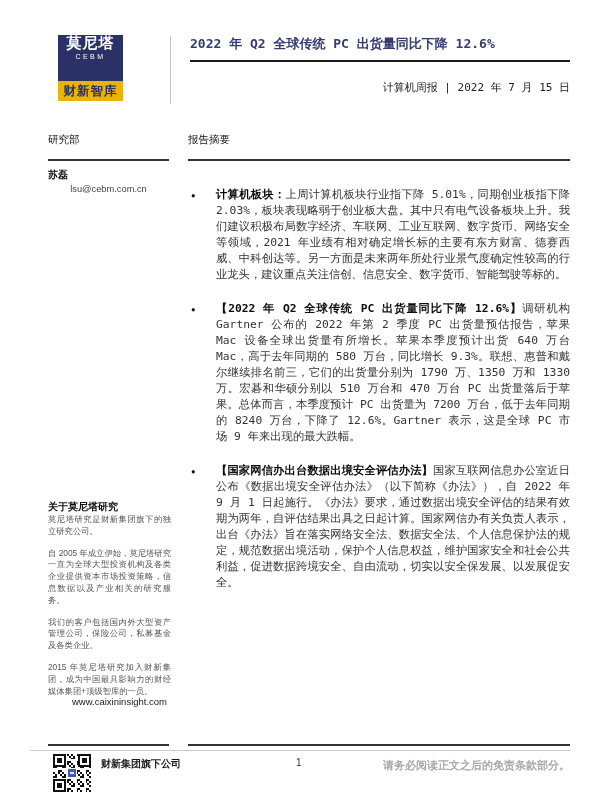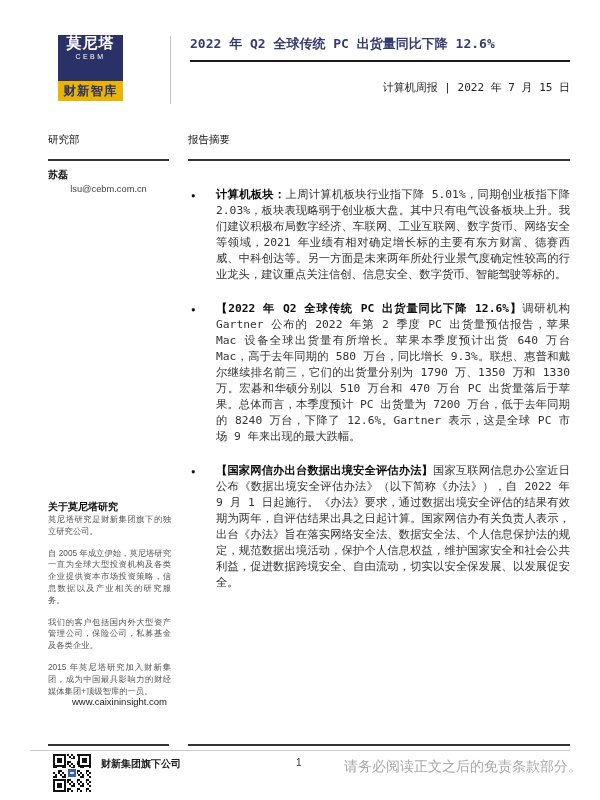--- a/index.html
+++ b/index.html
@@ -54,21 +54,21 @@
     font-family:"DejaVu Sans Mono","DejaVu Sans",sans-serif;
   }
   .bullet-label{font-weight:bold;color:#0d0d0d;}
   
   .left-bottom-rule{position:absolute;left:48px;top:744px;width:121px;height:2px;background:#333;}
   .right-bottom-rule{position:absolute;left:188px;top:744px;width:382px;height:2px;background:#333;}
   .footer-rule{position:absolute;left:30px;top:750px;width:540px;height:1px;background:#c9c9c9;}
   .qr{position:absolute;left:53px;top:754px;width:38px;height:38px;}
   .footer-company{position:absolute;left:101px;top:757px;font-size:10px;font-weight:bold;color:#1a1a1a;}
   .footer-page{position:absolute;left:296px;top:757px;font-size:10px;color:#333;}
-  .footer-disclaimer{position:absolute;right:18px;top:758px;font-size:14px;color:#a9a9a9;}
+  .footer-disclaimer{position:absolute;right:30px;top:758px;font-size:11px;color:#a9a9a9;font-weight:bold;}
 </style>
 </head>
 <body>
 
 <div class="page">
 
   <div class="logo">
     <div class="logo-top">
       <div class="logo-cn">莫尼塔</div>
       <div class="logo-en">CEBM</div>

